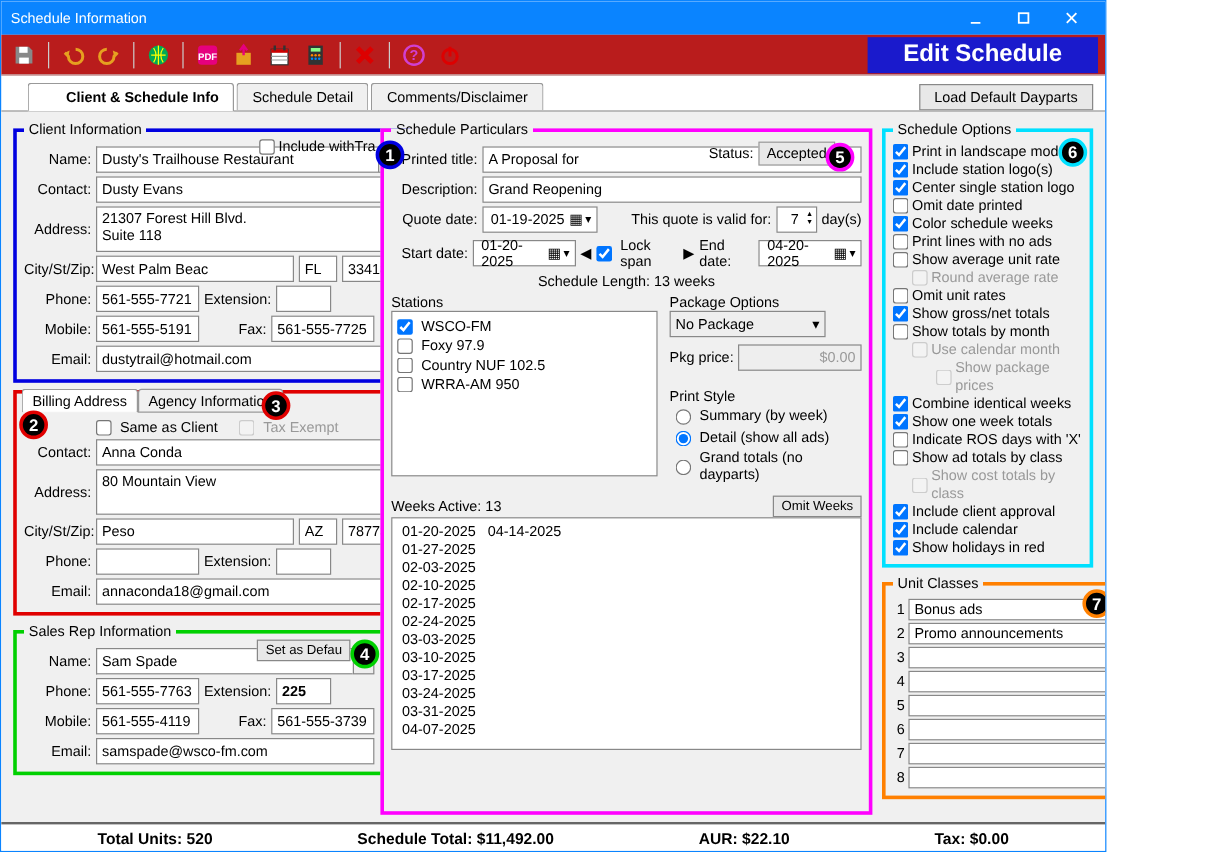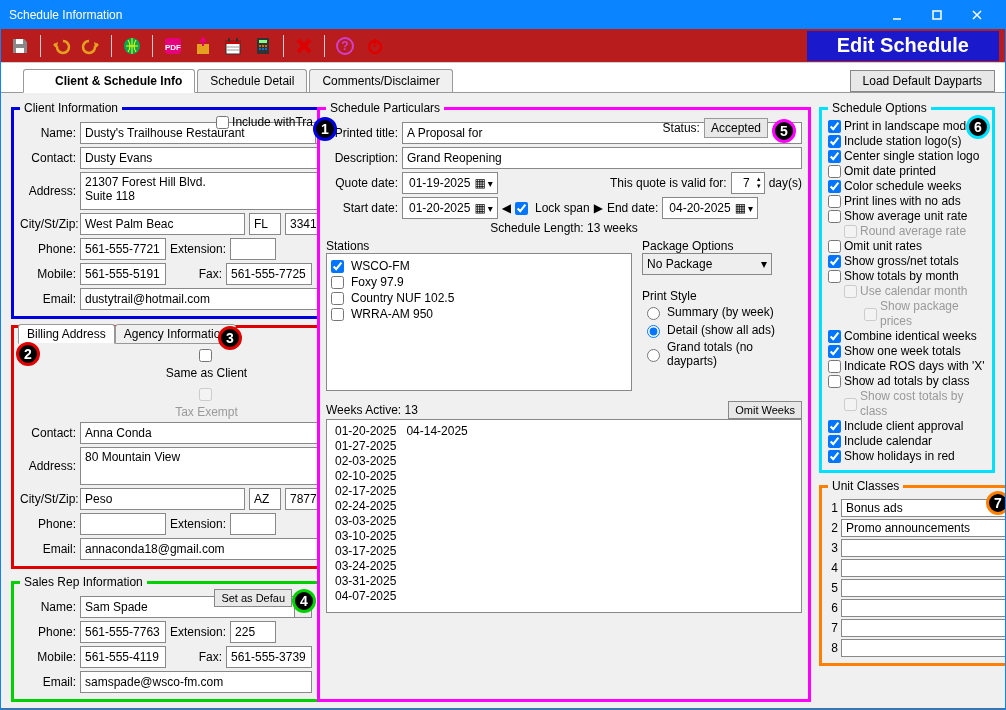--- a/index.html
+++ b/index.html
@@ -1,17 +1,17 @@
 <!DOCTYPE html>
 <html><head>
 <meta charset="utf-8">
 <style>
   * { box-sizing: border-box; font-family: "Segoe UI", Tahoma, sans-serif; }
   body { margin: 0; background: #fff; font-size: 12px; }
-  .window { width: 1006px; height: 710px; border: 1px solid #0a84ff; display: flex; flex-direction: column; overflow: hidden; }
+  .window { width: 922px; height: 710px; border: 1px solid #0a84ff; display: flex; flex-direction: column; overflow: hidden; }
   .titlebar { height: 28px; background: #0a84ff; color: #fff; display: flex; align-items: center; padding: 0 8px; font-size: 12px; }
   .titlebar .spacer { flex: 1; }
   .titlebar .wbtn { width: 40px; height: 28px; display: flex; align-items: center; justify-content: center; cursor: pointer; }
   .titlebar .wbtn svg { stroke: #fff; }
   .toolbar { height: 34px; background: #b91c1c; display: flex; align-items: center; padding: 2px 6px; gap: 4px; border-bottom: 1px solid #d0d0d0; }
   .tb-btn { width: 26px; height: 26px; display: flex; align-items: center; justify-content: center; border-radius: 3px; cursor: pointer; }
   .tb-sep { width: 1px; height: 22px; background: #ccc; margin: 0 3px; }
   .edit-schedule { margin-left: auto; background: #1a1acc; color: #fff; font-size: 20px; font-weight: bold; padding: 3px 30px; height: 30px; display: flex; align-items: center; }
   .tabrow { display: flex; align-items: flex-end; padding: 6px 10px 0 22px; position: relative; }
   .tab { padding: 4px 12px 4px 12px; border: 1px solid #999; border-bottom: none; background: #f0f0f0; margin-right: 2px; font-size: 12px; border-radius: 3px 3px 0 0; cursor: pointer; position: relative; }
@@ -23,21 +23,21 @@
   .col2 { flex: 1; }
   .col3 { width: 176px; }
   fieldset { margin: 0; padding: 4px 6px 6px 6px; background: #f0f0f0; position: relative; }
   fieldset legend { padding: 0 4px; font-size: 12px; }
   .row { display: flex; align-items: center; gap: 4px; margin-top: 3px; }
   .lbl { width: 56px; text-align: right; font-size: 12px; }
   input[type=text], select, textarea { font-size: 12px; padding: 2px 4px; border: 1px solid #888; background: #fff; height: 22px; }
   input[type=text] { flex: 1; min-width: 0; }
   input[type=checkbox] { margin: 0 3px 0 0; }
   .tight { width: 48px !important; flex: none !important; }
-  .field-ext { width: 46px !important; flex: none !important; }
+  .field-ext { width: 46px !important; flex: none !important; font-weight: bold; }
   .addr { height: 38px; resize: none; flex: 1; font-family: inherit; padding: 2px 4px; border: 1px solid #888; }
   .combo { display: flex; flex: 1; }
   .combo input { flex: 1; border-right: none; }
   .combo .arrow { width: 18px; border: 1px solid #888; display: flex; align-items: center; justify-content: center; background: #eee; cursor: pointer; }
   .badge { position: absolute; width: 24px; height: 24px; border-radius: 50%; display: flex; align-items: center; justify-content: center; font-weight: bold; font-size: 14px; color: #fff; border: 3px solid; z-index: 10; }
   .fs-client { border: 3px solid #0000e0; }
   .fs-billing { border: 3px solid #e00000; }
   .fs-sales { border: 3px solid #00d000; }
   .fs-particulars { border: 3px solid #ff00ff; }
   .fs-options { border: 3px solid #00e0ff; }
@@ -245,21 +245,21 @@
       </fieldset>
 
       <fieldset class="fs-billing" style="padding-top:0;">
         <div class="badge badge2">2</div>
         <div class="badge badge3">3</div>
         <div class="subtabs">
           <div class="subtab active">Billing Address</div>
           <div class="subtab">Agency Information</div>
         </div>
         <div class="inner-billing">
-          <div class="row" style="margin-left:60px;flex-direction:column;">
+          <div class="row" style="margin-left:60px;">
             <input type="checkbox" style="">
               <span>Same as Client</span>
             <span style="width:10px;"></span>
             <input type="checkbox" disabled="" style="">
               <span style="color:#999;">Tax Exempt</span>
           </div>
           <div class="row">
               <span class="lbl">Contact:</span>
               <input type="text" value="Anna Conda" style="">
             </div>
@@ -313,21 +313,21 @@
             <span class="lbl">Email:</span>
             <input type="text" value="samspade@wsco-fm.com" style="">
           </div>
       </fieldset>
     </div>
 
     <div class="col col2">
       <fieldset class="fs-particulars" style="margin-top:8px; flex:1;">
         <legend>Schedule Particulars</legend>
         <div class="badge badge5">5</div>
-        <div style="position:absolute;top:3px;right:40px;display:flex;align-items:center;gap:4px;">
+        <div style="position:absolute;top:3px;right:28px;display:flex;align-items:center;gap:4px;">
           <span>Status:</span>
           <span class="status-field">Accepted</span>
         </div>
 
         <div class="row">
             <span style="width:72px;text-align:right;">Printed title:</span>
             <input type="text" value="A Proposal for" style="">
           </div>
         <div class="row">
             <span style="width:72px;text-align:right;">Description:</span>
@@ -391,20 +391,24 @@
                   <span>WRRA-AM 950</span>
                 </div>
               </div>
           </div>
           <div style="width:160px;">
             <div>Package Options</div>
             <div class="pkg-select">
                 <span>No Package</span>
                 <span>▾</span>
               </div>
+            <div class="row" style="margin-top:6px;">
+                <span>Pkg price:</span>
+                <input type="text" style="text-align: right; color: rgb(153, 153, 153); background: rgb(238, 238, 238);" disabled="" value="$0.00">
+              </div>
             <div style="margin-top:14px;">Print Style</div>
             <div class="chk-line">
                 <input type="radio" name="ps" style="">
                 <span>Summary (by week)</span>
               </div>
             <div class="chk-line">
                 <input type="radio" name="ps" checked="" style="">
                 <span>Detail (show all ads)</span>
               </div>
             <div class="chk-line">

